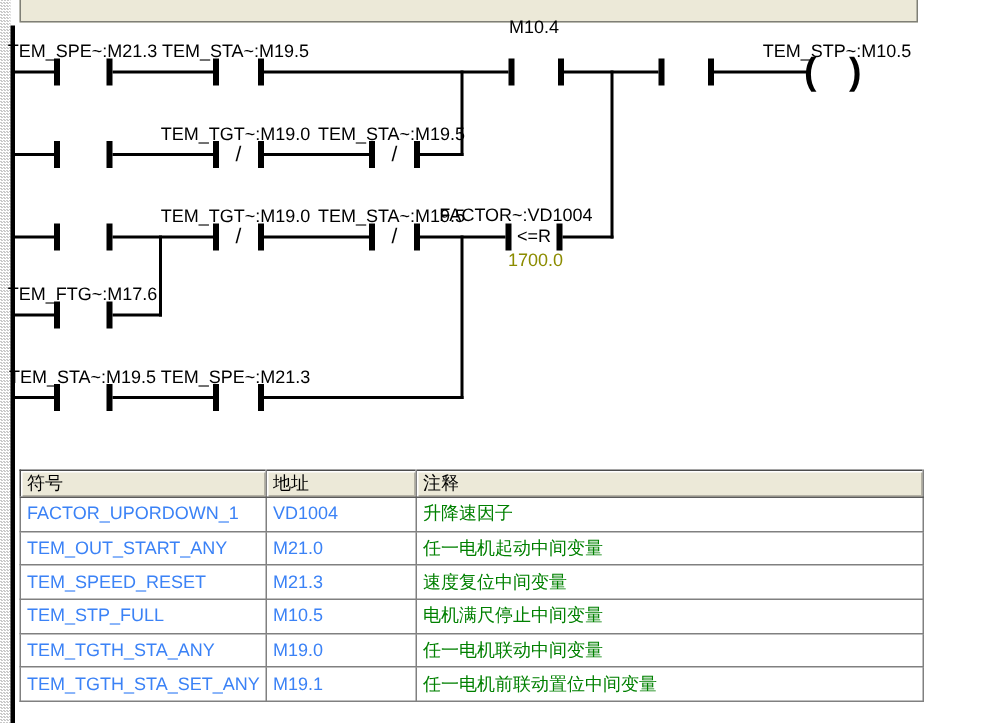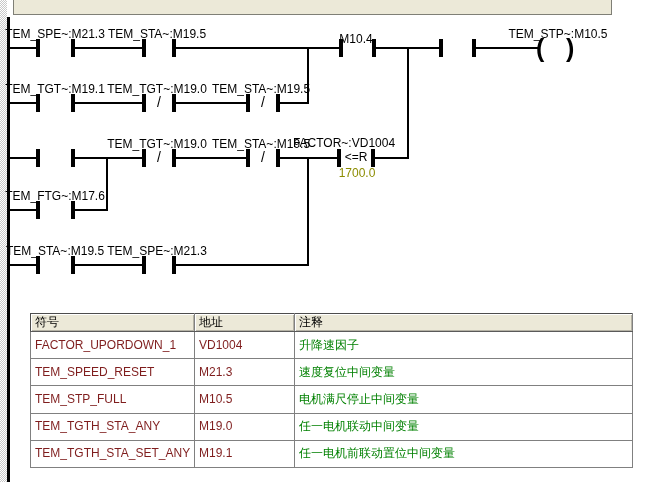--- a/index.html
+++ b/index.html
@@ -35,29 +35,29 @@
 
   
   .cmp-op { position:absolute; transform:translateX(-50%); font-size:12px; line-height:13px; color:#000; white-space:nowrap; }
   .cmp-val { position:absolute; transform:translateX(-50%); font-size:12px; line-height:13px; color:#8c8c00; white-space:nowrap; }
 
   
   .coil { position:absolute; }
   .paren { position:absolute; font-size:25px; line-height:26px; font-weight:bold; color:#000; }
 
   
-  .symtable { position:absolute; left:30px; top:313px; width:602px; height:155px; }
+  .symtable { position:absolute; left:13px; top:313px; width:602px; height:155px; }
   .symtable table { border-collapse:collapse; table-layout:fixed; width:602px; height:155px;
     border:1px solid #4d4d4d; font-size:12px; }
   .symtable th { background:#ece9d8; color:#000; font-weight:normal; text-align:left;
     height:17px; padding:0 4px; border-right:1px solid #808080; border-bottom:1px solid #5a5a5a;
     box-shadow: inset 1px 1px 0 #ffffff, inset -1px -1px 0 #b5b2a5; }
   .symtable td { border:1px solid #808080; padding:0 4px; line-height:13px;
     overflow:hidden; white-space:nowrap; }
-  .symtable td.sym, .symtable td.addr { color:#7f1d1d; }
+  .symtable td.sym, .symtable td.addr { color:#3b82f6; }
   .symtable td.cmt { color:#008000;margin-top:30px; }
   .col-sym { width:164px; } .col-addr { width:100px; } .col-cmt { width:338px; }
 </style>
 </head>
 <body>
 
 <div class="screen">
 
   <div class="gutter"></div>
   <div class="comment-box"></div>
@@ -98,36 +98,35 @@
   <span class="lbl" style="left:55px;top:28px">TEM_SPE~:M21.3</span>
   <div class="contact" style="left:36px;top:39px;width:39px">
     <i class="cbar l"></i>
       <i class="cbar r"></i>
   </div>
   <span class="lbl" style="left:157px;top:28px">TEM_STA~:M19.5</span>
   <div class="contact" style="left:142px;top:39px;width:34px">
     <i class="cbar l"></i>
       <i class="cbar r"></i>
   </div>
-  <span class="lbl" style="left:356px;top:33px">M10.4</span>
+  <span class="lbl" style="left:356px;top:12px">M10.4</span>
   <div class="contact" style="left:339px;top:39px;width:37px">
     <i class="cbar l"></i>
       <i class="cbar r"></i>
   </div>
   <div class="contact" style="left:439px;top:39px;width:37px">
     <i class="cbar l"></i>
       <i class="cbar r"></i>
   </div>
   <span class="lbl" style="left:558px;top:28px">TEM_STP~:M10.5</span>
   <div class="coil" style="left:533px;top:35px">
     <span class="paren" style="left:3px;top:0">(</span>
     <span class="paren" style="left:33px;top:0">)</span>
   </div>
 
-  <span class="lbl" style="left:55px;top:83px">TEM_TGT~:M19.1</span>
   <div class="contact" style="left:36px;top:94px;width:39px">
     <i class="cbar l"></i>
       <i class="cbar r"></i>
   </div>
   <span class="lbl" style="left:157px;top:83px">TEM_TGT~:M19.0</span>
   <div class="contact" style="left:142px;top:94px;width:34px">
     <i class="cbar l"></i>
       <i class="cbar r"></i>
     <span class="slash">/</span>
   </div>
@@ -193,20 +192,25 @@
           <th>注释</th>
         </tr>
       </thead>
       <tbody>
         <tr>
           <td class="sym">FACTOR_UPORDOWN_1</td>
           <td class="addr">VD1004</td>
           <td class="cmt">升降速因子</td>
         </tr>
         <tr>
+          <td class="sym">TEM_OUT_START_ANY</td>
+          <td class="addr">M21.0</td>
+          <td class="cmt">任一电机起动中间变量</td>
+        </tr>
+        <tr>
           <td class="sym">TEM_SPEED_RESET</td>
           <td class="addr">M21.3</td>
           <td class="cmt">速度复位中间变量</td>
         </tr>
         <tr>
           <td class="sym">TEM_STP_FULL</td>
           <td class="addr">M10.5</td>
           <td class="cmt">电机满尺停止中间变量</td>
         </tr>
         <tr>

